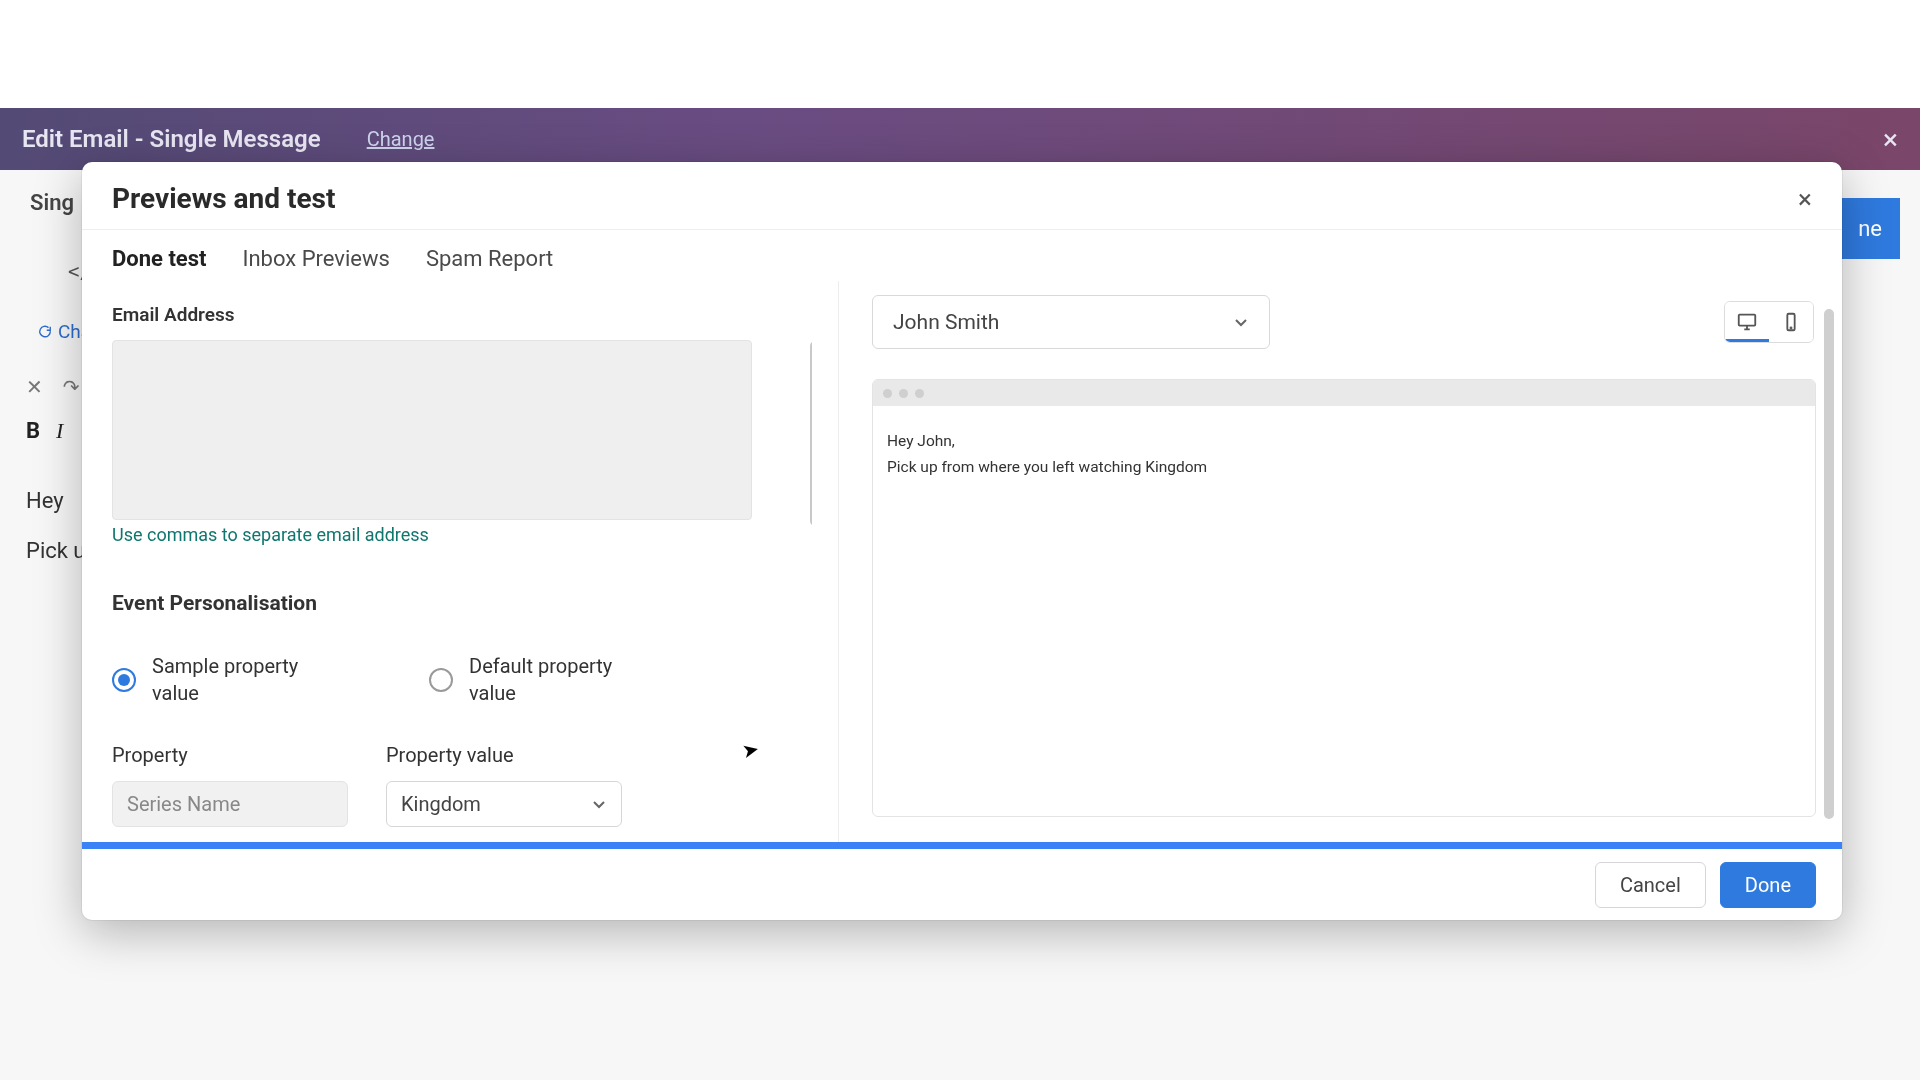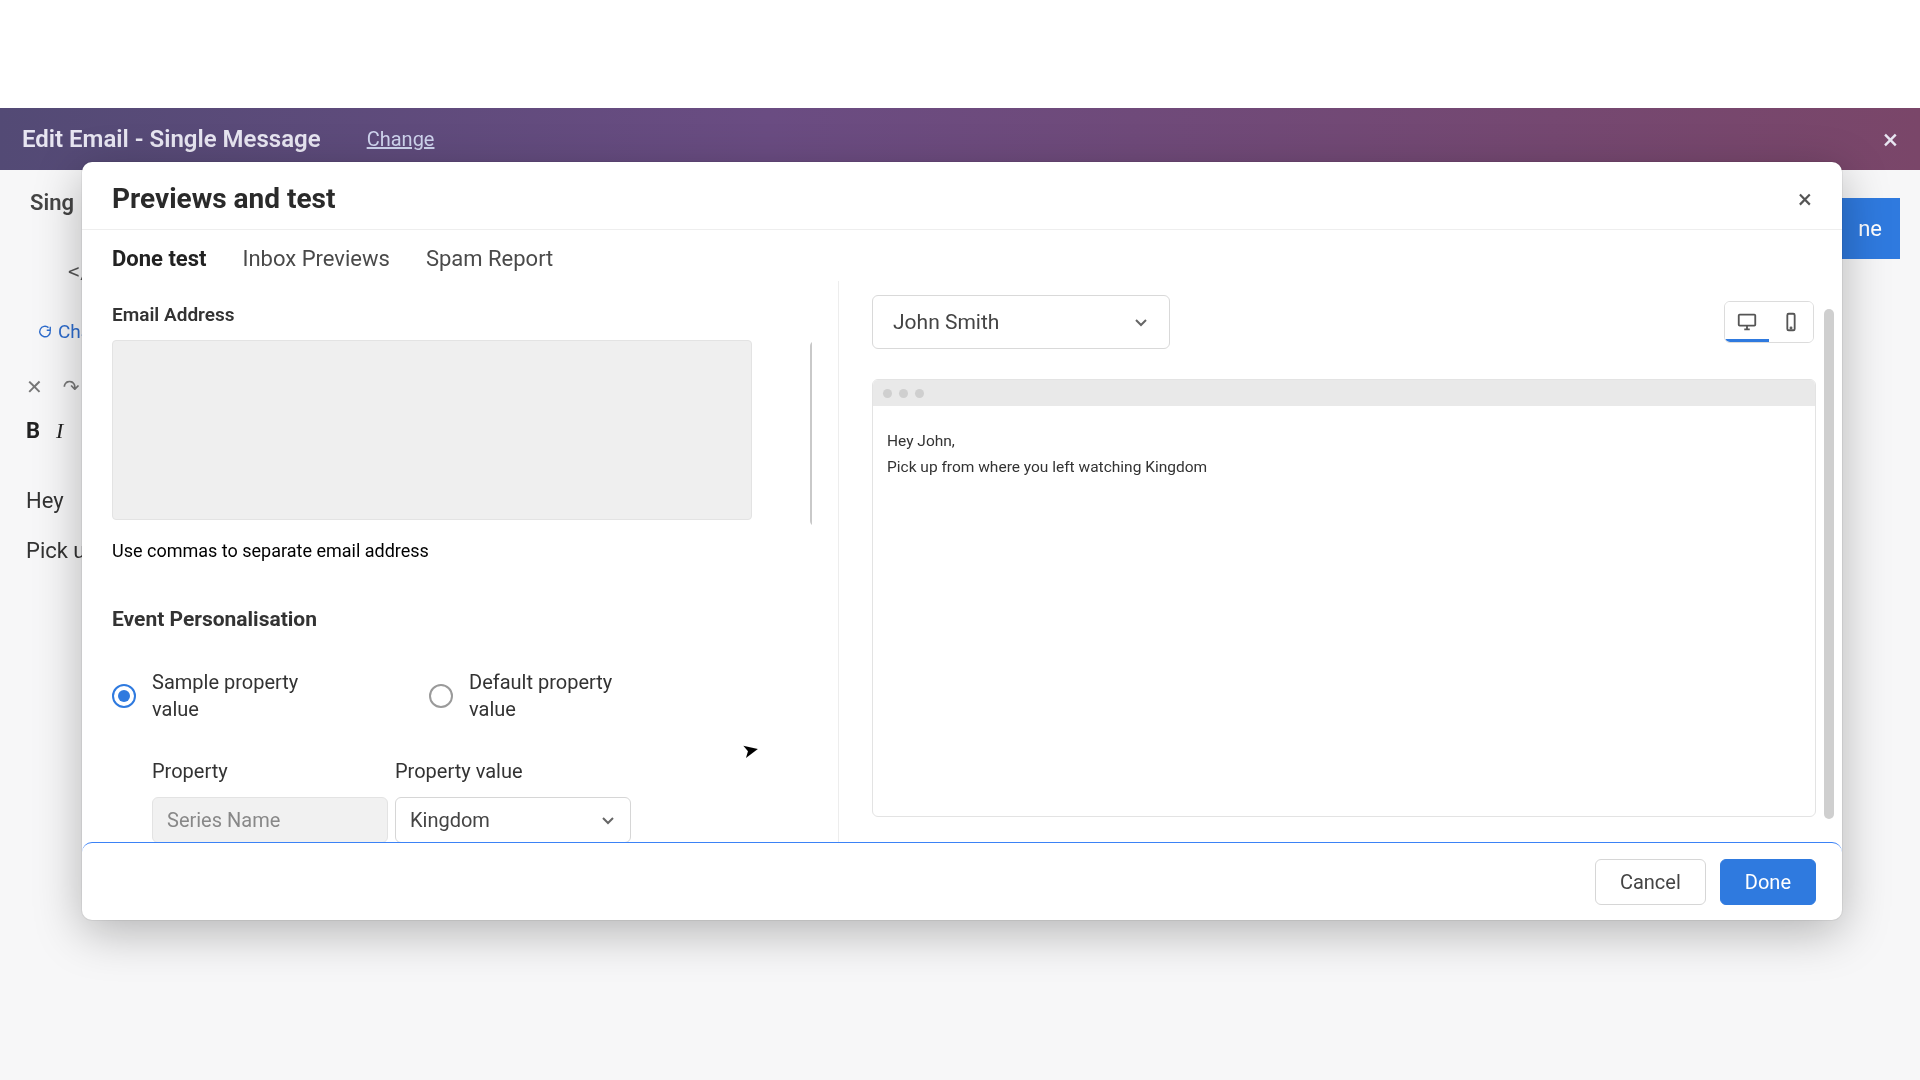--- a/index.html
+++ b/index.html
@@ -77,52 +77,52 @@
   .left-scroll{
     position:absolute; right:-8px; top:60px; width:10px; height:185px;
     background:#c9c9c9; border-radius:5px;
   }
 
   .lbl{ font-size:19px; font-weight:600; color:#333; margin-top:22px;}
   .email-box{
     margin-top:14px; width:640px; height:180px;
     background:#efefef; border:1px solid #e3e3e3; border-radius:4px;
   }
-  .hint{ font-size:18px; color:#000000; margin-top:20px;}
+  .hint{ font-size:18px; color:#0f766e; margin-top:4px;}
   .sect{ font-size:21px; font-weight:700; color:#333; margin-top:46px;}
 
   .radios{ display:flex; gap:82px; margin-top:38px;}
   .radio{ display:flex; align-items:center; gap:16px; cursor:pointer;}
   .rcircle{ width:24px; height:24px; border:2px solid #9a9a9a; border-radius:50%; position:relative;}
   .rcircle.sel{ border-color:#2f7adf;}
   .rcircle.sel::after{content:""; position:absolute; inset:4px; background:#2f7adf; border-radius:50%;}
   .rlabel{ font-size:20px; color:#333; line-height:1.35; max-width:195px;}
 
-  .prop-row{ display:flex; gap:7px; margin-top:36px;margin-left:40px;}
+  .prop-row{ display:flex; gap:38px; margin-top:36px;}
   .prop-col{ display:flex; flex-direction:column; gap:14px;}
   .prop-head{ font-size:20px; color:#333;}
   .prop-input{
     width:236px; height:46px; background:#f1f1f1; border:1px solid #e3e3e3;
     border-radius:6px; padding:0 14px; font-size:20px; color:#888; display:flex; align-items:center;
   }
   .prop-select{
     width:236px; height:46px; background:#fff; border:1px solid #d6d6d6;
     border-radius:6px; padding:0 14px; font-size:20px; color:#444; display:flex; align-items:center; justify-content:space-between; cursor:pointer;
   }
 
   .divider-v{
     position:absolute; top:0; bottom:0; left:756px; width:1px; background:#ededed;
   }
 
   .right-pane{
     position:absolute; top:14px; left:790px; right:26px; bottom:0;
   }
   .user-dd{
     display:inline-flex; align-items:center; justify-content:space-between;
-    width:298px; height:54px; padding:0 20px; border:1px solid #d9d9d9; border-radius:6px;
+    width:398px; height:54px; padding:0 20px; border:1px solid #d9d9d9; border-radius:6px;
     font-size:21px; color:#444; background:#fff; cursor:pointer;
   }
   .dev-toggle{
     position:absolute; top:6px; right:2px; display:flex; border:1px solid #dcdcdc; border-radius:6px; overflow:hidden;
   }
   .dev-btn{ width:44px; height:40px; display:flex; align-items:center; justify-content:center; cursor:pointer; background:#fff;}
   .dev-btn.active{ box-shadow: inset 0 -3px 0 #2f7adf;}
   .dev-btn svg{width:22px;height:22px; stroke:#555; fill:none; stroke-width:2;}
 
   .preview-shell{
@@ -137,22 +137,21 @@
     padding:22px 14px; font-size:15.5px; color:#333; line-height:1.7;
     height:410px;
   }
   .right-scroll{
     position:absolute; right:-18px; top:14px; width:10px; height:510px;
     background:#cfcfcf; border-radius:5px;
   }
 
   .modal-ft{
     height:78px; display:flex; align-items:center; justify-content:flex-end; gap:14px; padding:0 26px;
-    border-top:1px solid #3b82f6;
-    border-radius:10px;
+    border-top:7px solid #3b82f6;
   }
   .btn{ height:46px; padding:0 24px; border-radius:6px; font-size:20px; display:flex; align-items:center; cursor:pointer;}
   .btn.secondary{ background:#fff; border:1px solid #d6d6d6; color:#444;}
   .btn.primary{ background:#2f7adf; color:#fff; border:1px solid #2f7adf;}
 
   .chev{width:16px;height:16px;}
   .chev path{stroke:#666; stroke-width:2; fill:none;}
 
   .cursor{
     position:absolute; top:457px; left:660px; font-size:20px; color:#000; pointer-events:none;

